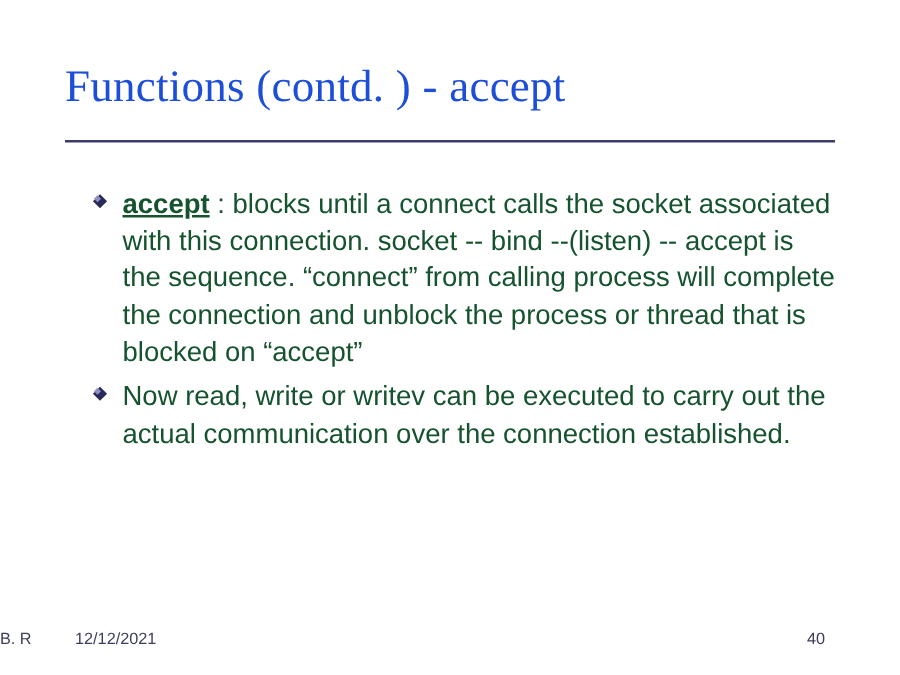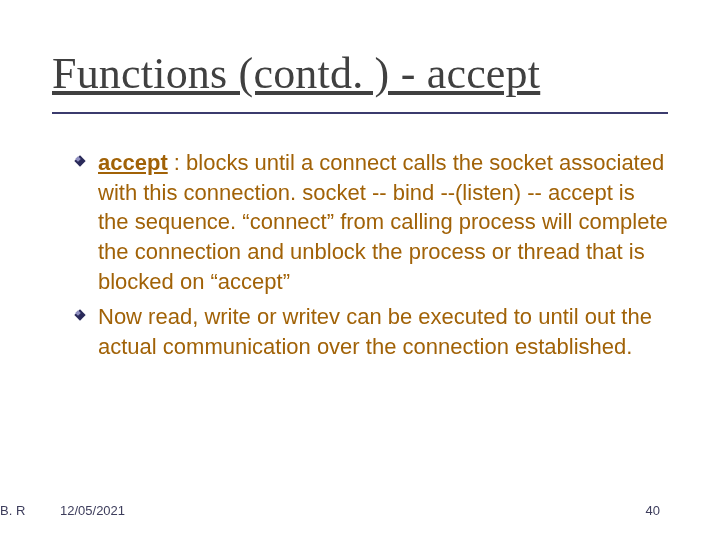--- a/index.html
+++ b/index.html
@@ -17,45 +17,44 @@
     width: 720px;
     height: 540px;
     box-sizing: border-box;
   }
   .title {
     position: absolute;
     left: 52px;
     top: 48px;
     width: 620px;
     font-family: "Times New Roman", Times, serif;
-    font-size: 44px;
-    color: #404040;
+    font-size: 36px;
+    color: #1d4ed8;
     letter-spacing: 0.2px;
-    text-decoration: underline;
   }
   .title-rule {
     position: absolute;
     left: 52px;
     top: 112px;
     width: 616px;
     height: 0;
     border-top: 2px solid #3b3b6d;
   }
   .body {
     position: absolute;
     left: 98px;
     top: 148px;
     width: 570px;
   }
   .bullet-item {
     position: relative;
     margin-bottom: 6px;
     font-size: 22px;
     line-height: 1.35;
-    color: #a16207;
+    color: #14532d;
   }
   .bullet-icon {
     position: absolute;
     left: -24px;
     top: 7px;
     width: 12px;
     height: 12px;
   }
   .bullet-icon .diamond {
     position: absolute;
@@ -124,24 +123,24 @@
       <span>
         <span class="accept-word">accept</span><span> : blocks until a connect calls the socket associated with this connection. socket -- bind --(listen) -- accept is the sequence. “connect” from calling process will complete the connection and unblock the process or thread that is blocked on “accept”</span>
       </span>
     </div>
 
     <div class="bullet-item">
       <span class="bullet-icon">
         <span class="diamond"></span>
           <span class="hl"></span>
       </span>
-      <span>Now read, write or writev can be executed to until out the actual communication over the connection established.</span>
+      <span>Now read, write or writev can be executed to carry out the actual communication over the connection established.</span>
     </div>
 
   </div>
 
   <div class="footer">
-    <div class="date">12/05/2021</div>
+    <div class="date">12/12/2021</div>
     <div class="center">B. R</div>
     <div class="pagenum">40</div>
   </div>
 
 </div>
 
 </body></html>

